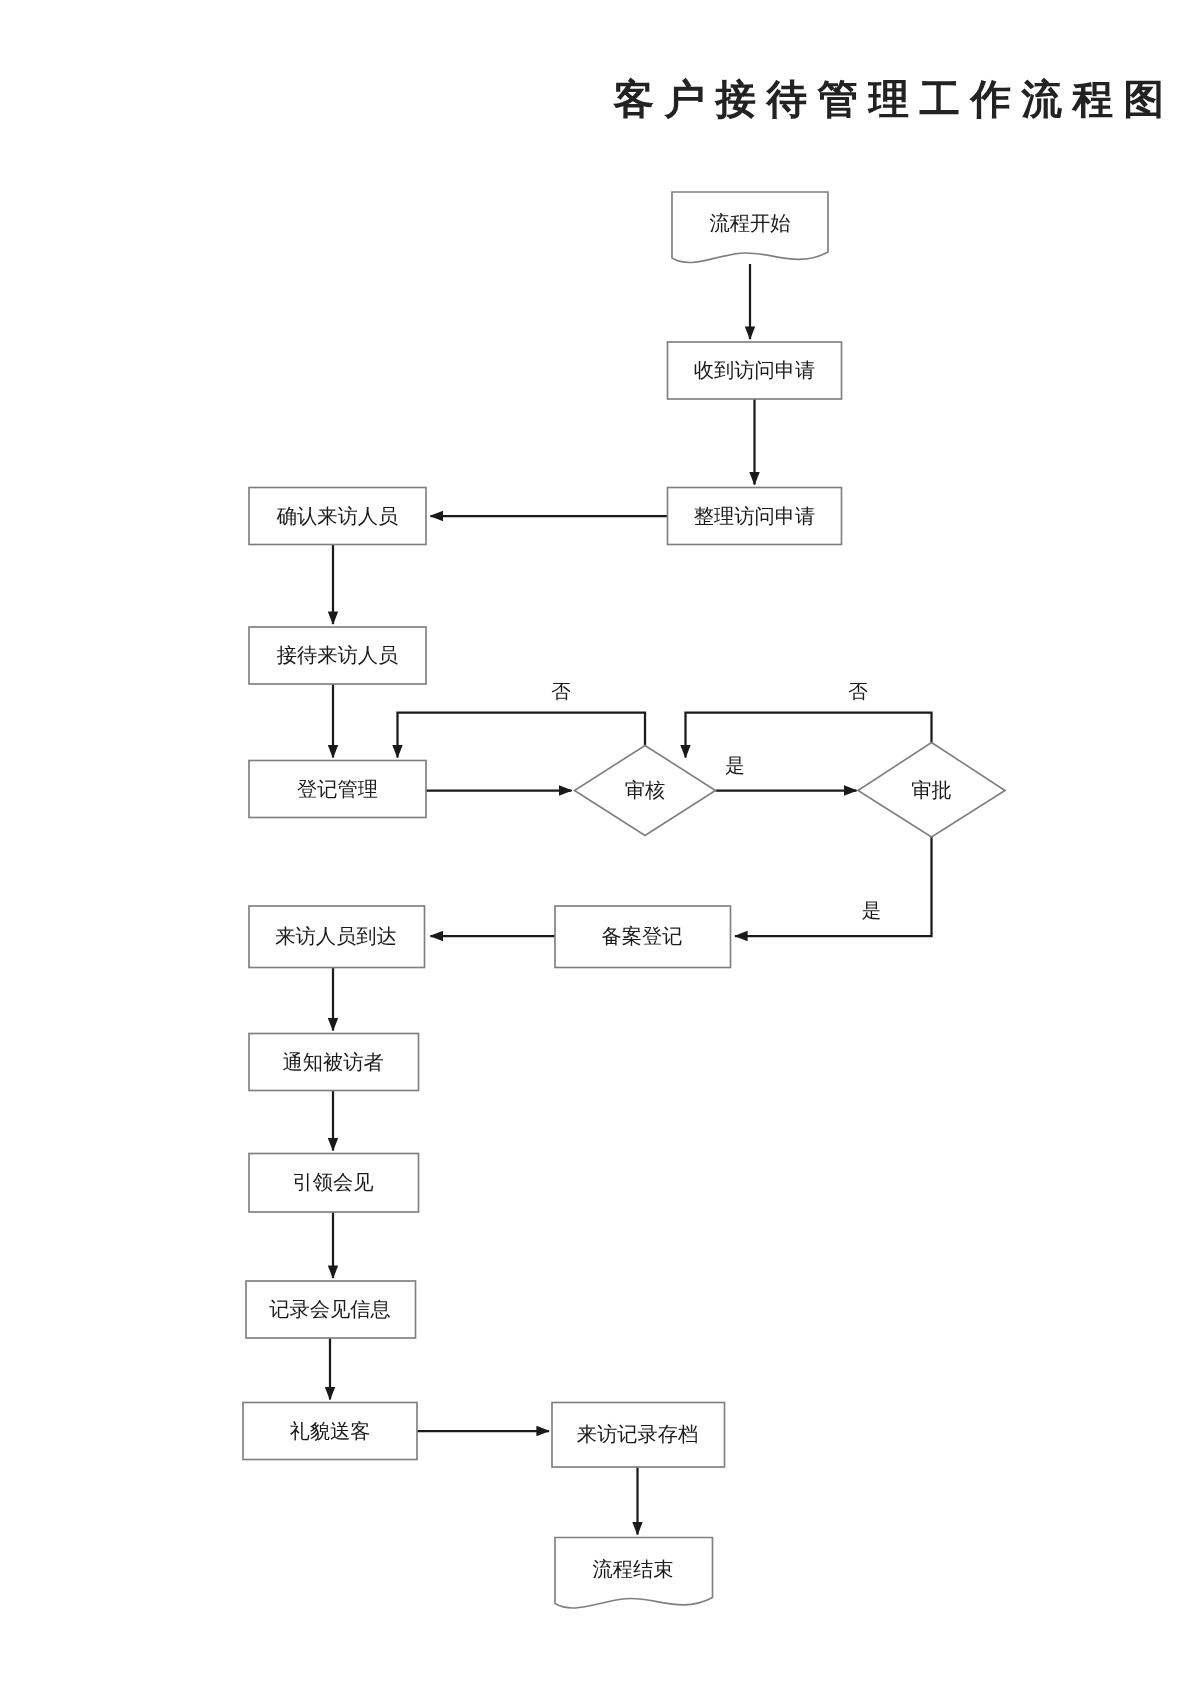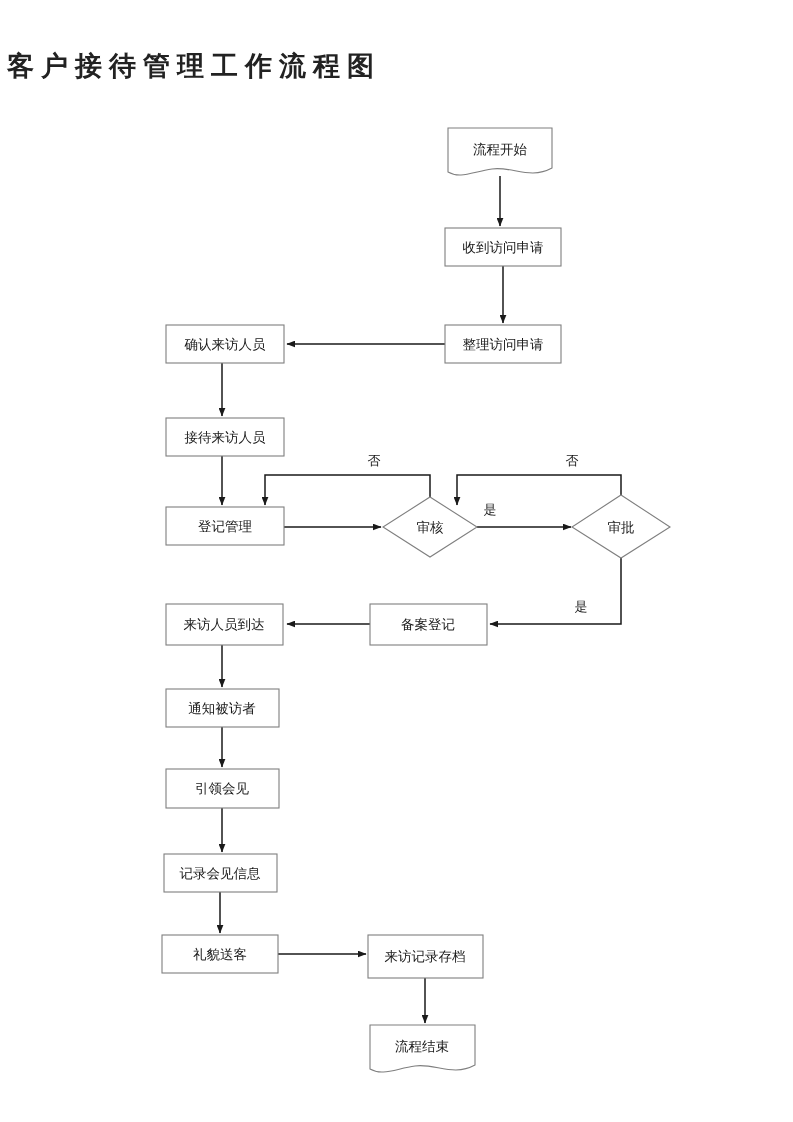--- a/index.html
+++ b/index.html
@@ -16,21 +16,21 @@
     width: 793px;
     height: 1122px;
     background: #ffffff;
     overflow: hidden;
   }
   #chart-title {
     position: absolute;
     left: 0;
     top: 48px;
     width: 783px;
-    text-align: left;
+    text-align: right;
     font-size: 27px;
     font-weight: bold;
     letter-spacing: 7px;
     color: #222222;
     text-indent: 7px;
   }
   #flow-svg {
     position: absolute;
     left: 0;
     top: 0;

